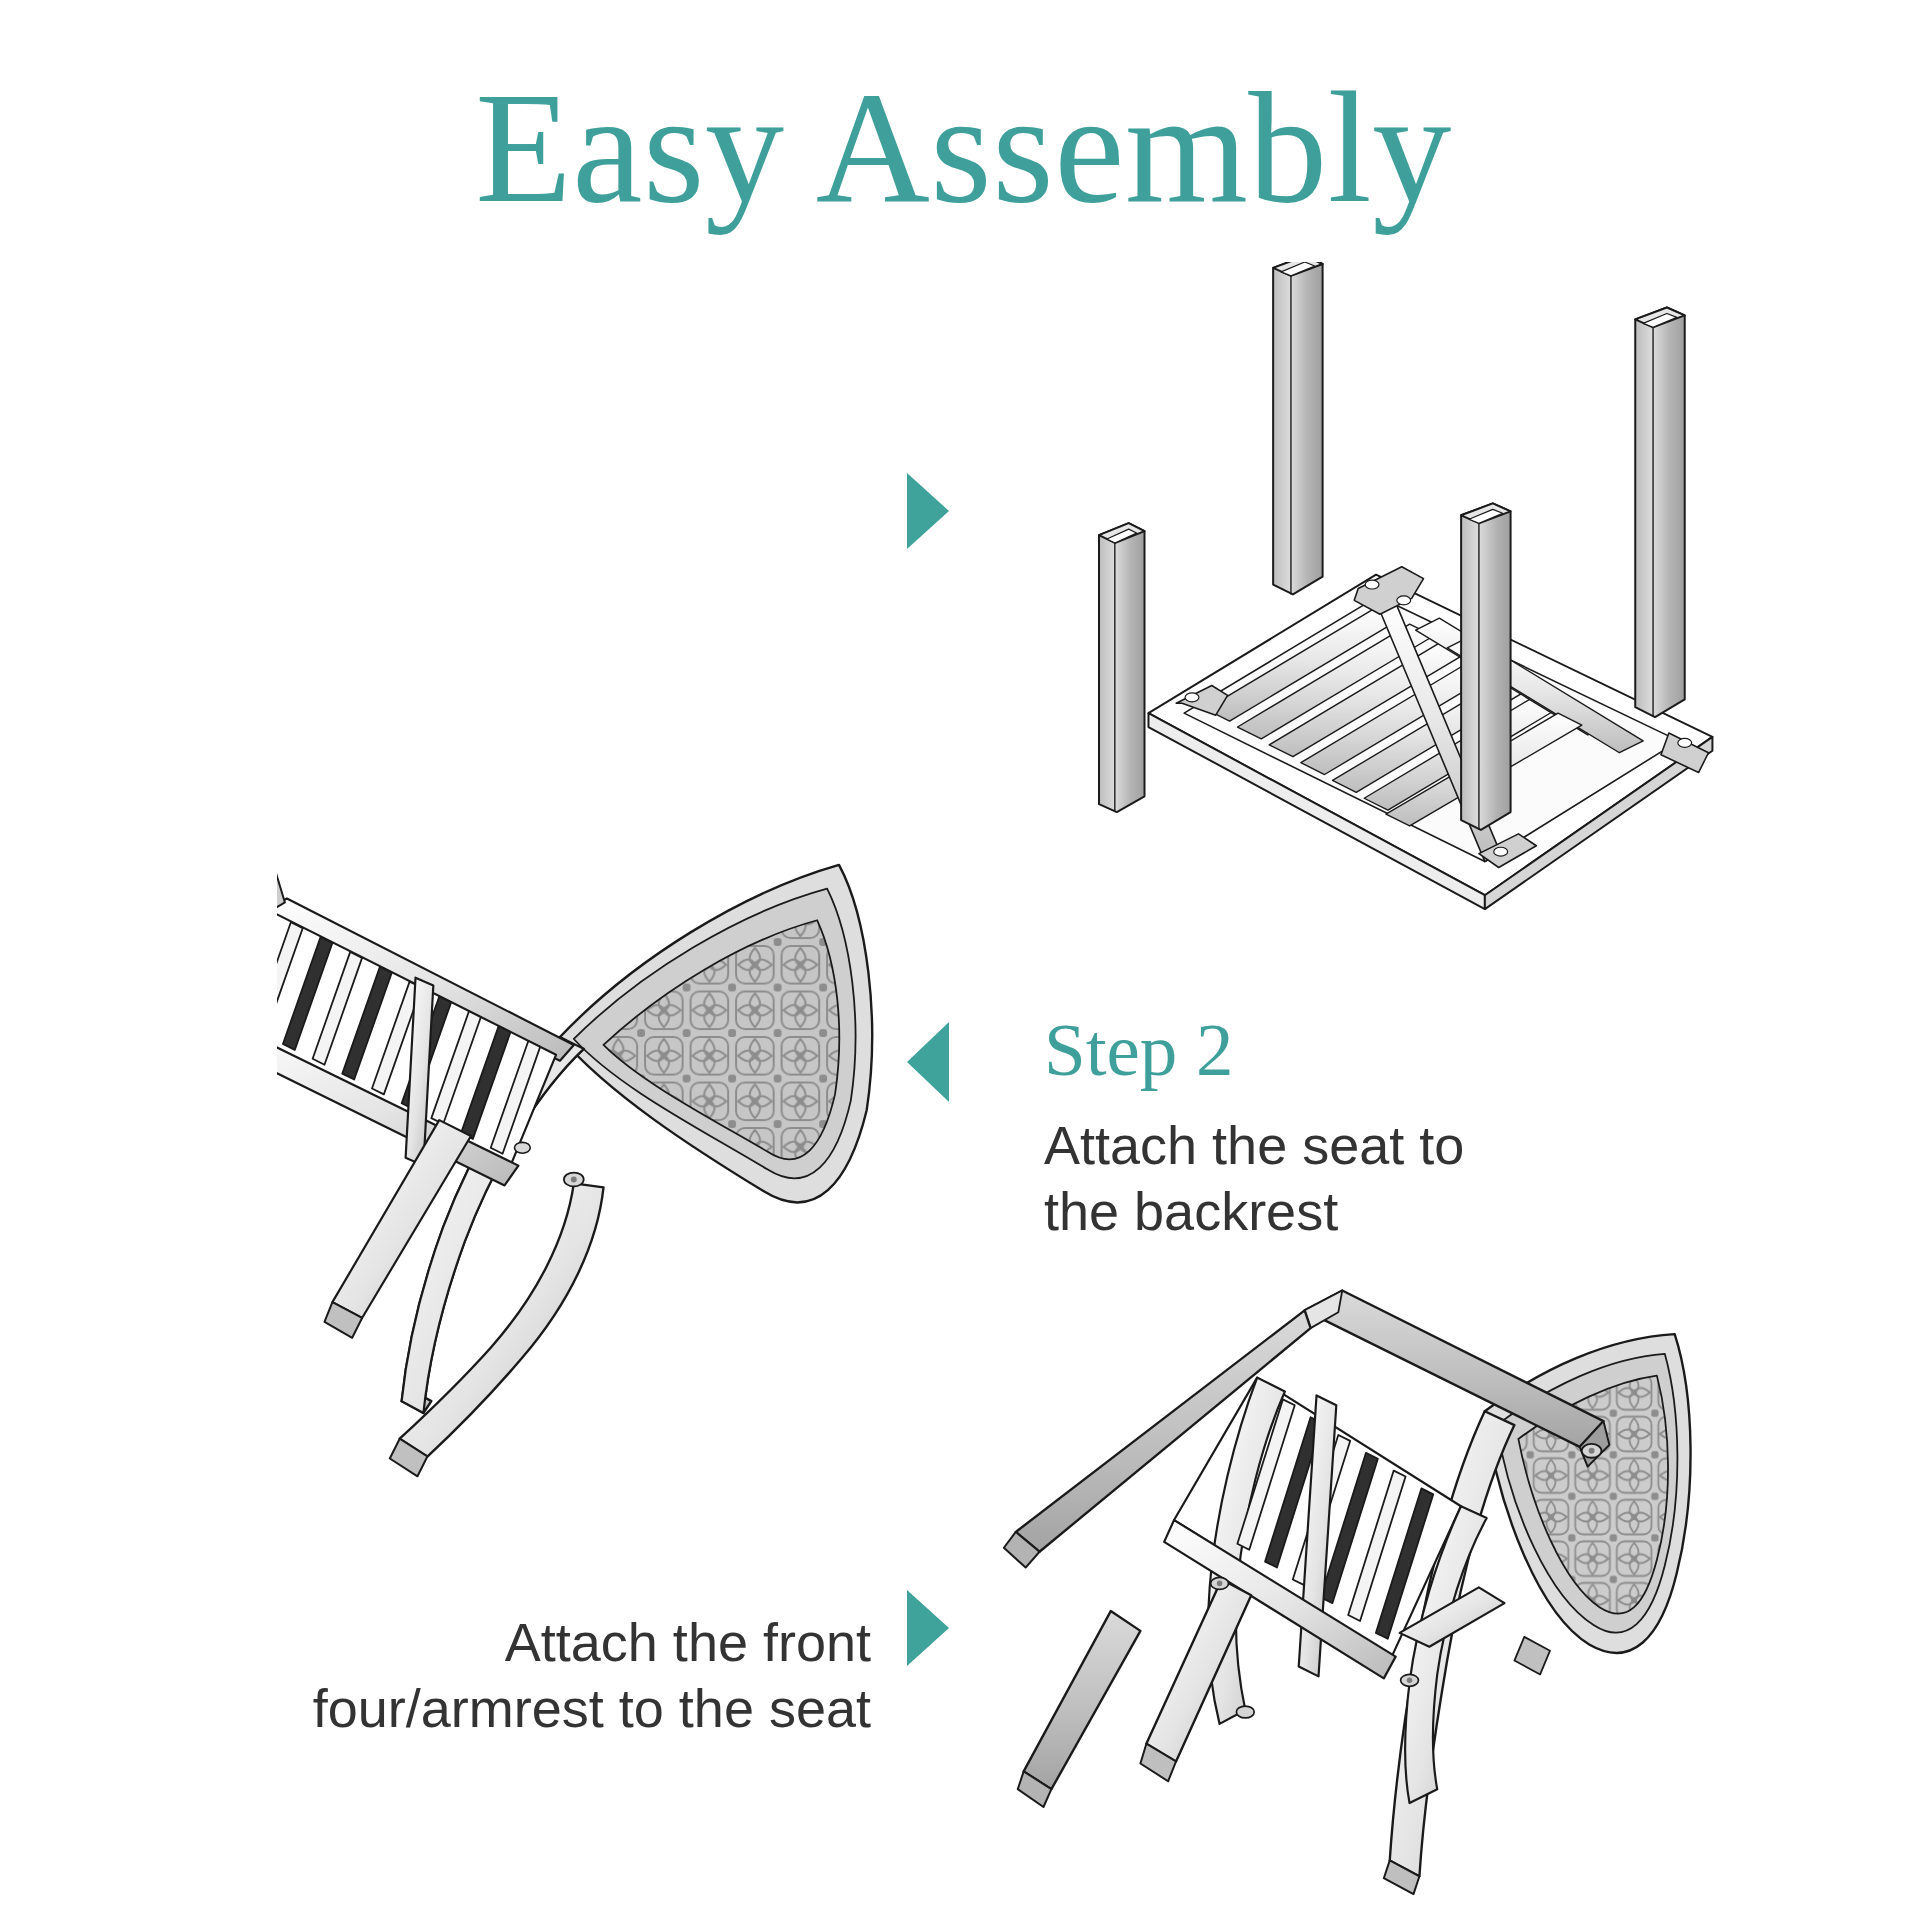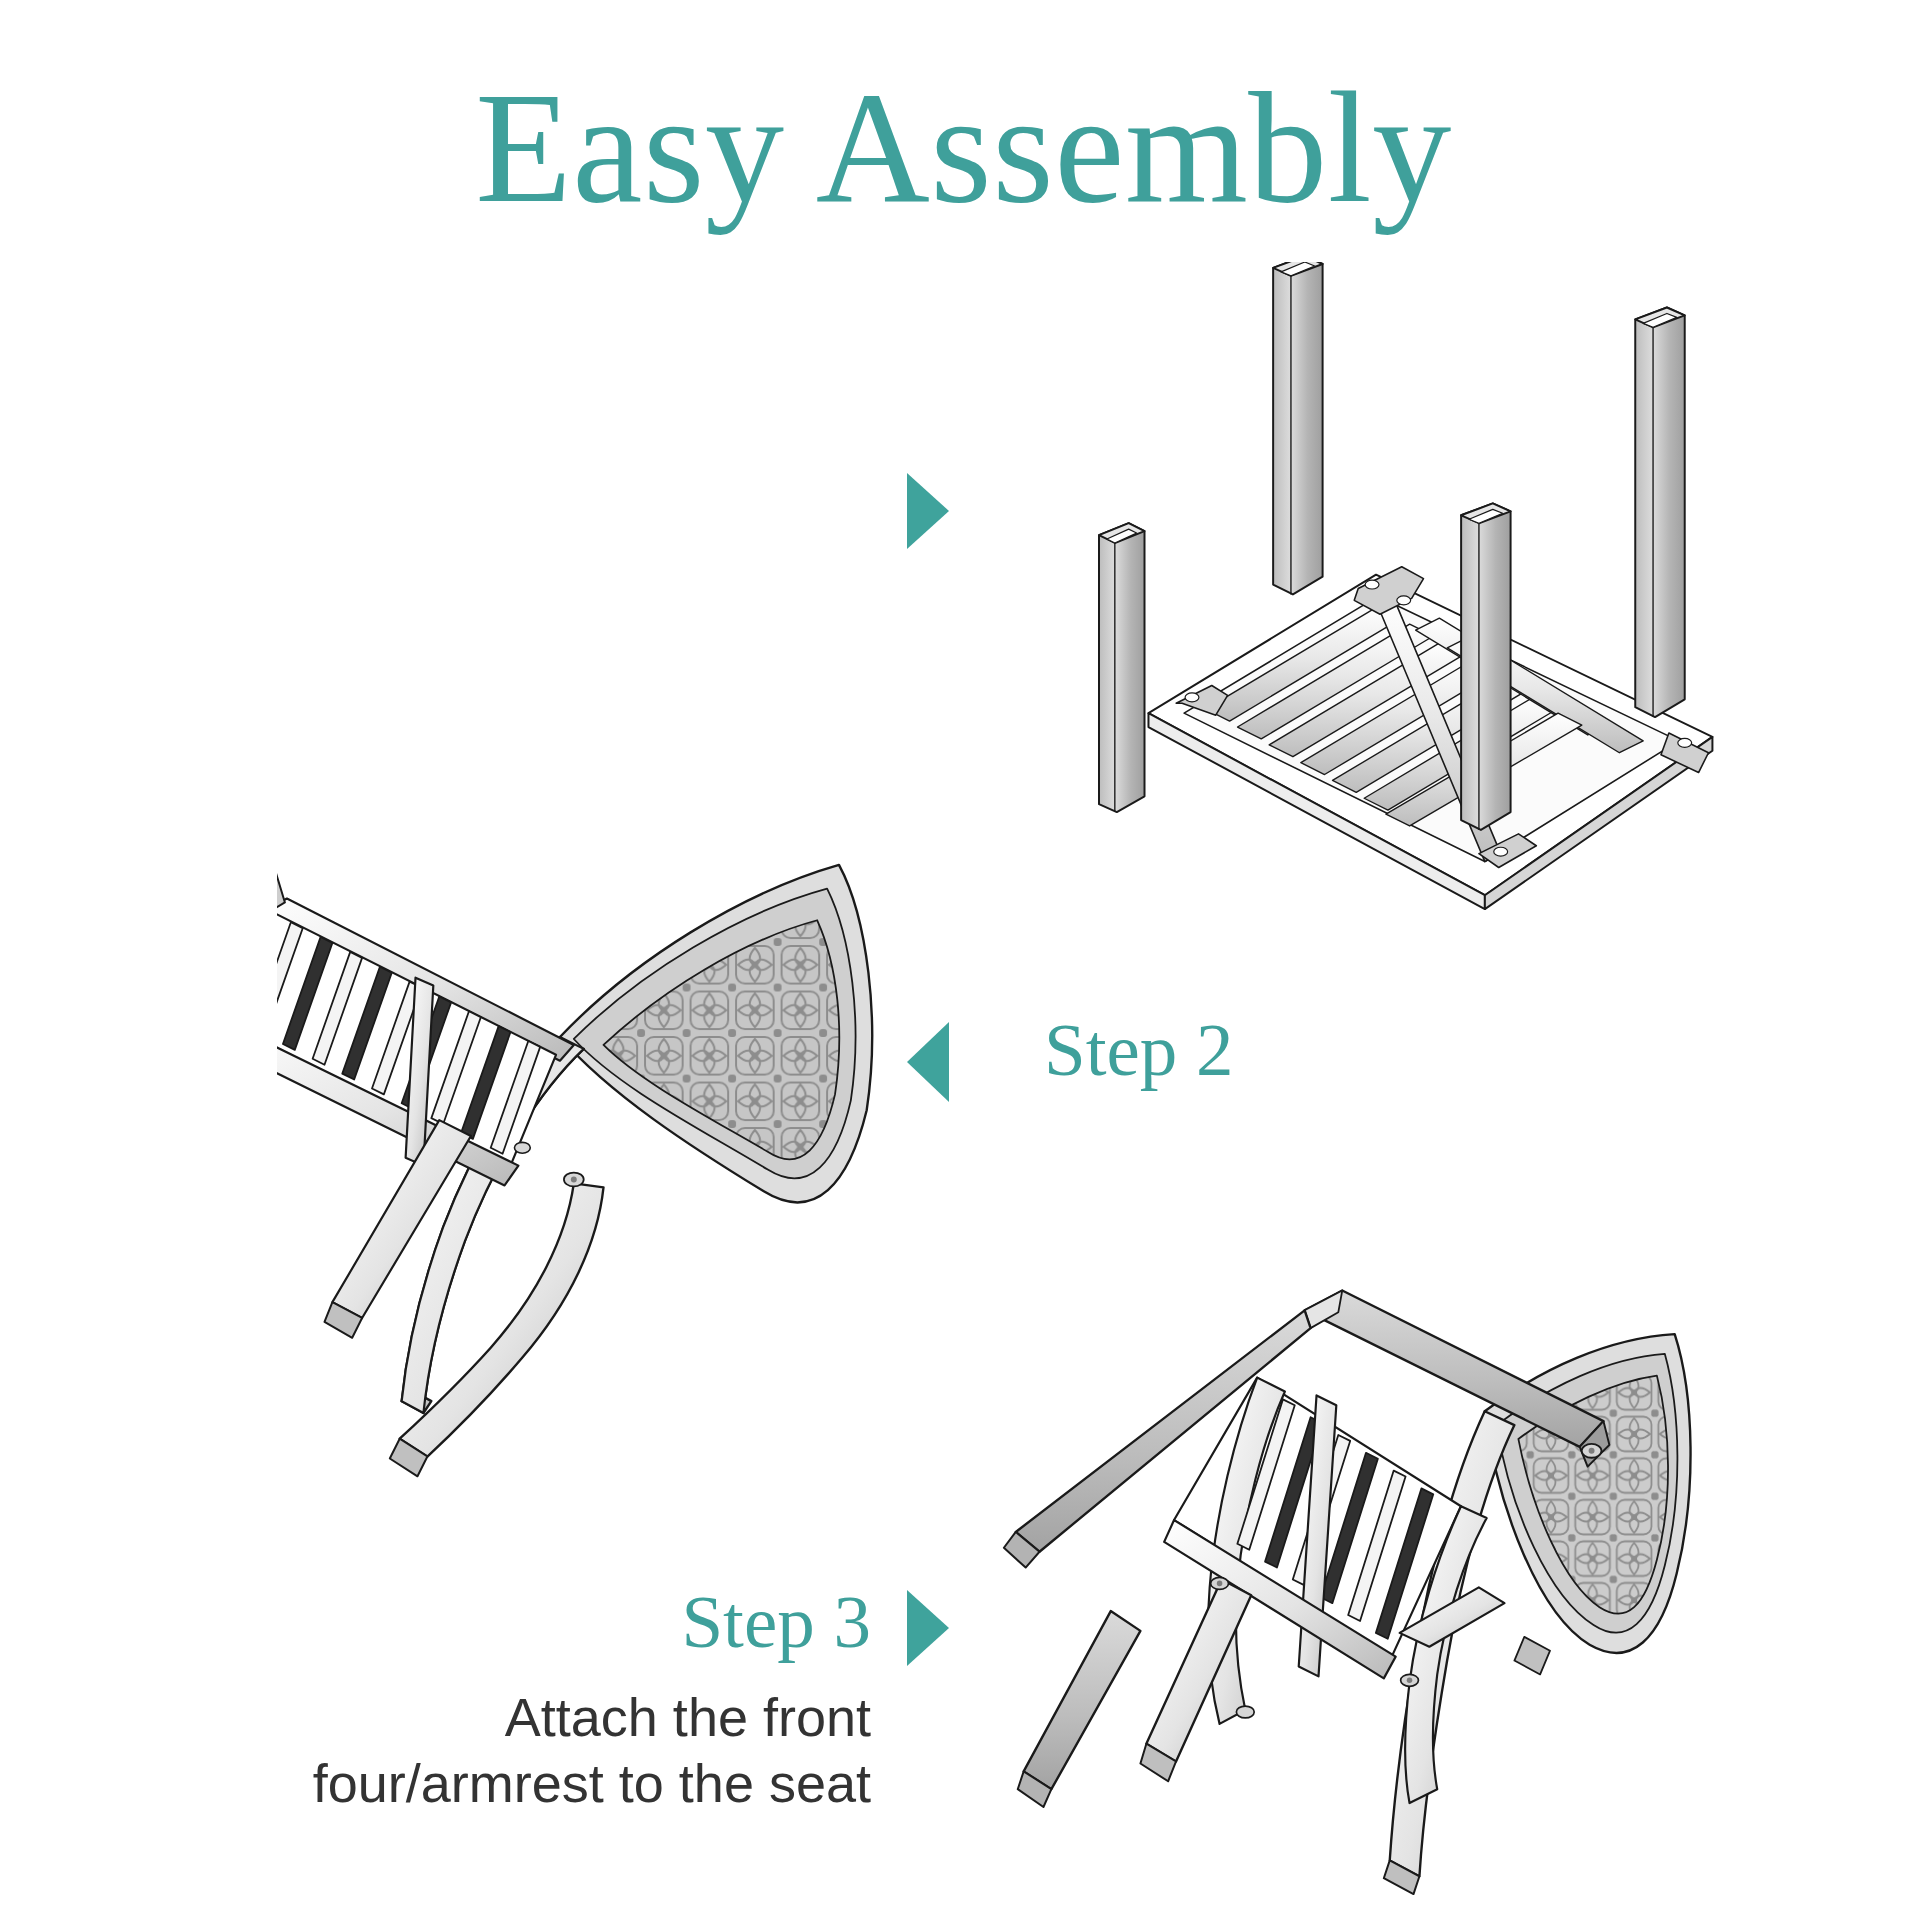--- a/index.html
+++ b/index.html
@@ -174,20 +174,22 @@
           <polyline points="570,66 570,460" stroke-width="1.4"></polyline>
           <polygon points="560,62 584,52 594,56 570,66" fill="#ffffff" stroke-width="1.2"></polygon>
         </g>
 
       </g>
     </svg>
   </div>
 
   <div id="step2-block" class="step-block">
     <div class="step-label">Step 2</div>
+    <div class="step-desc">Attach the seat to
+the backrest</div>
   </div>
 
   <div id="arrow2" class="arrow arrow-left"></div>
 
   <div id="illus-backrest" class="illus">
     <svg viewBox="0 0 660 660" xmlns="http://www.w3.org/2000/svg">
       <defs>
         <linearGradient id="barGradA" x1="0" y1="0" x2="1" y2="1">
           <stop offset="0%" stop-color="#ffffff"></stop>
           <stop offset="55%" stop-color="#e4e4e4"></stop>
@@ -272,21 +274,20 @@
         <path d="M124,594 L152,612 L142,632 L114,614 Z" fill="#c0c0c0" stroke-width="2"></path>
 
         <ellipse cx="300" cy="332" rx="10" ry="7" fill="#d8d8d8" stroke-width="1.8"></ellipse>
         <circle cx="300" cy="332" r="3" fill="#7d7d7d" stroke="none"></circle>
         <ellipse cx="248" cy="300" rx="8" ry="5.5" fill="#d8d8d8" stroke-width="1.6"></ellipse>
       </g>
     </svg>
   </div>
 
   <div id="step3-block" class="step-block">
-    <div class="step-label">Step 3</div>
     <div class="step-desc">Attach the front
 four/armrest to the seat</div>
   </div>
 
   <div id="arrow3" class="arrow arrow-right"></div>
 
   <div id="illus-chair" class="illus">
     <svg viewBox="0 0 760 660" xmlns="http://www.w3.org/2000/svg">
       <defs>
         <linearGradient id="barGradB" x1="0" y1="0" x2="1" y2="1">

